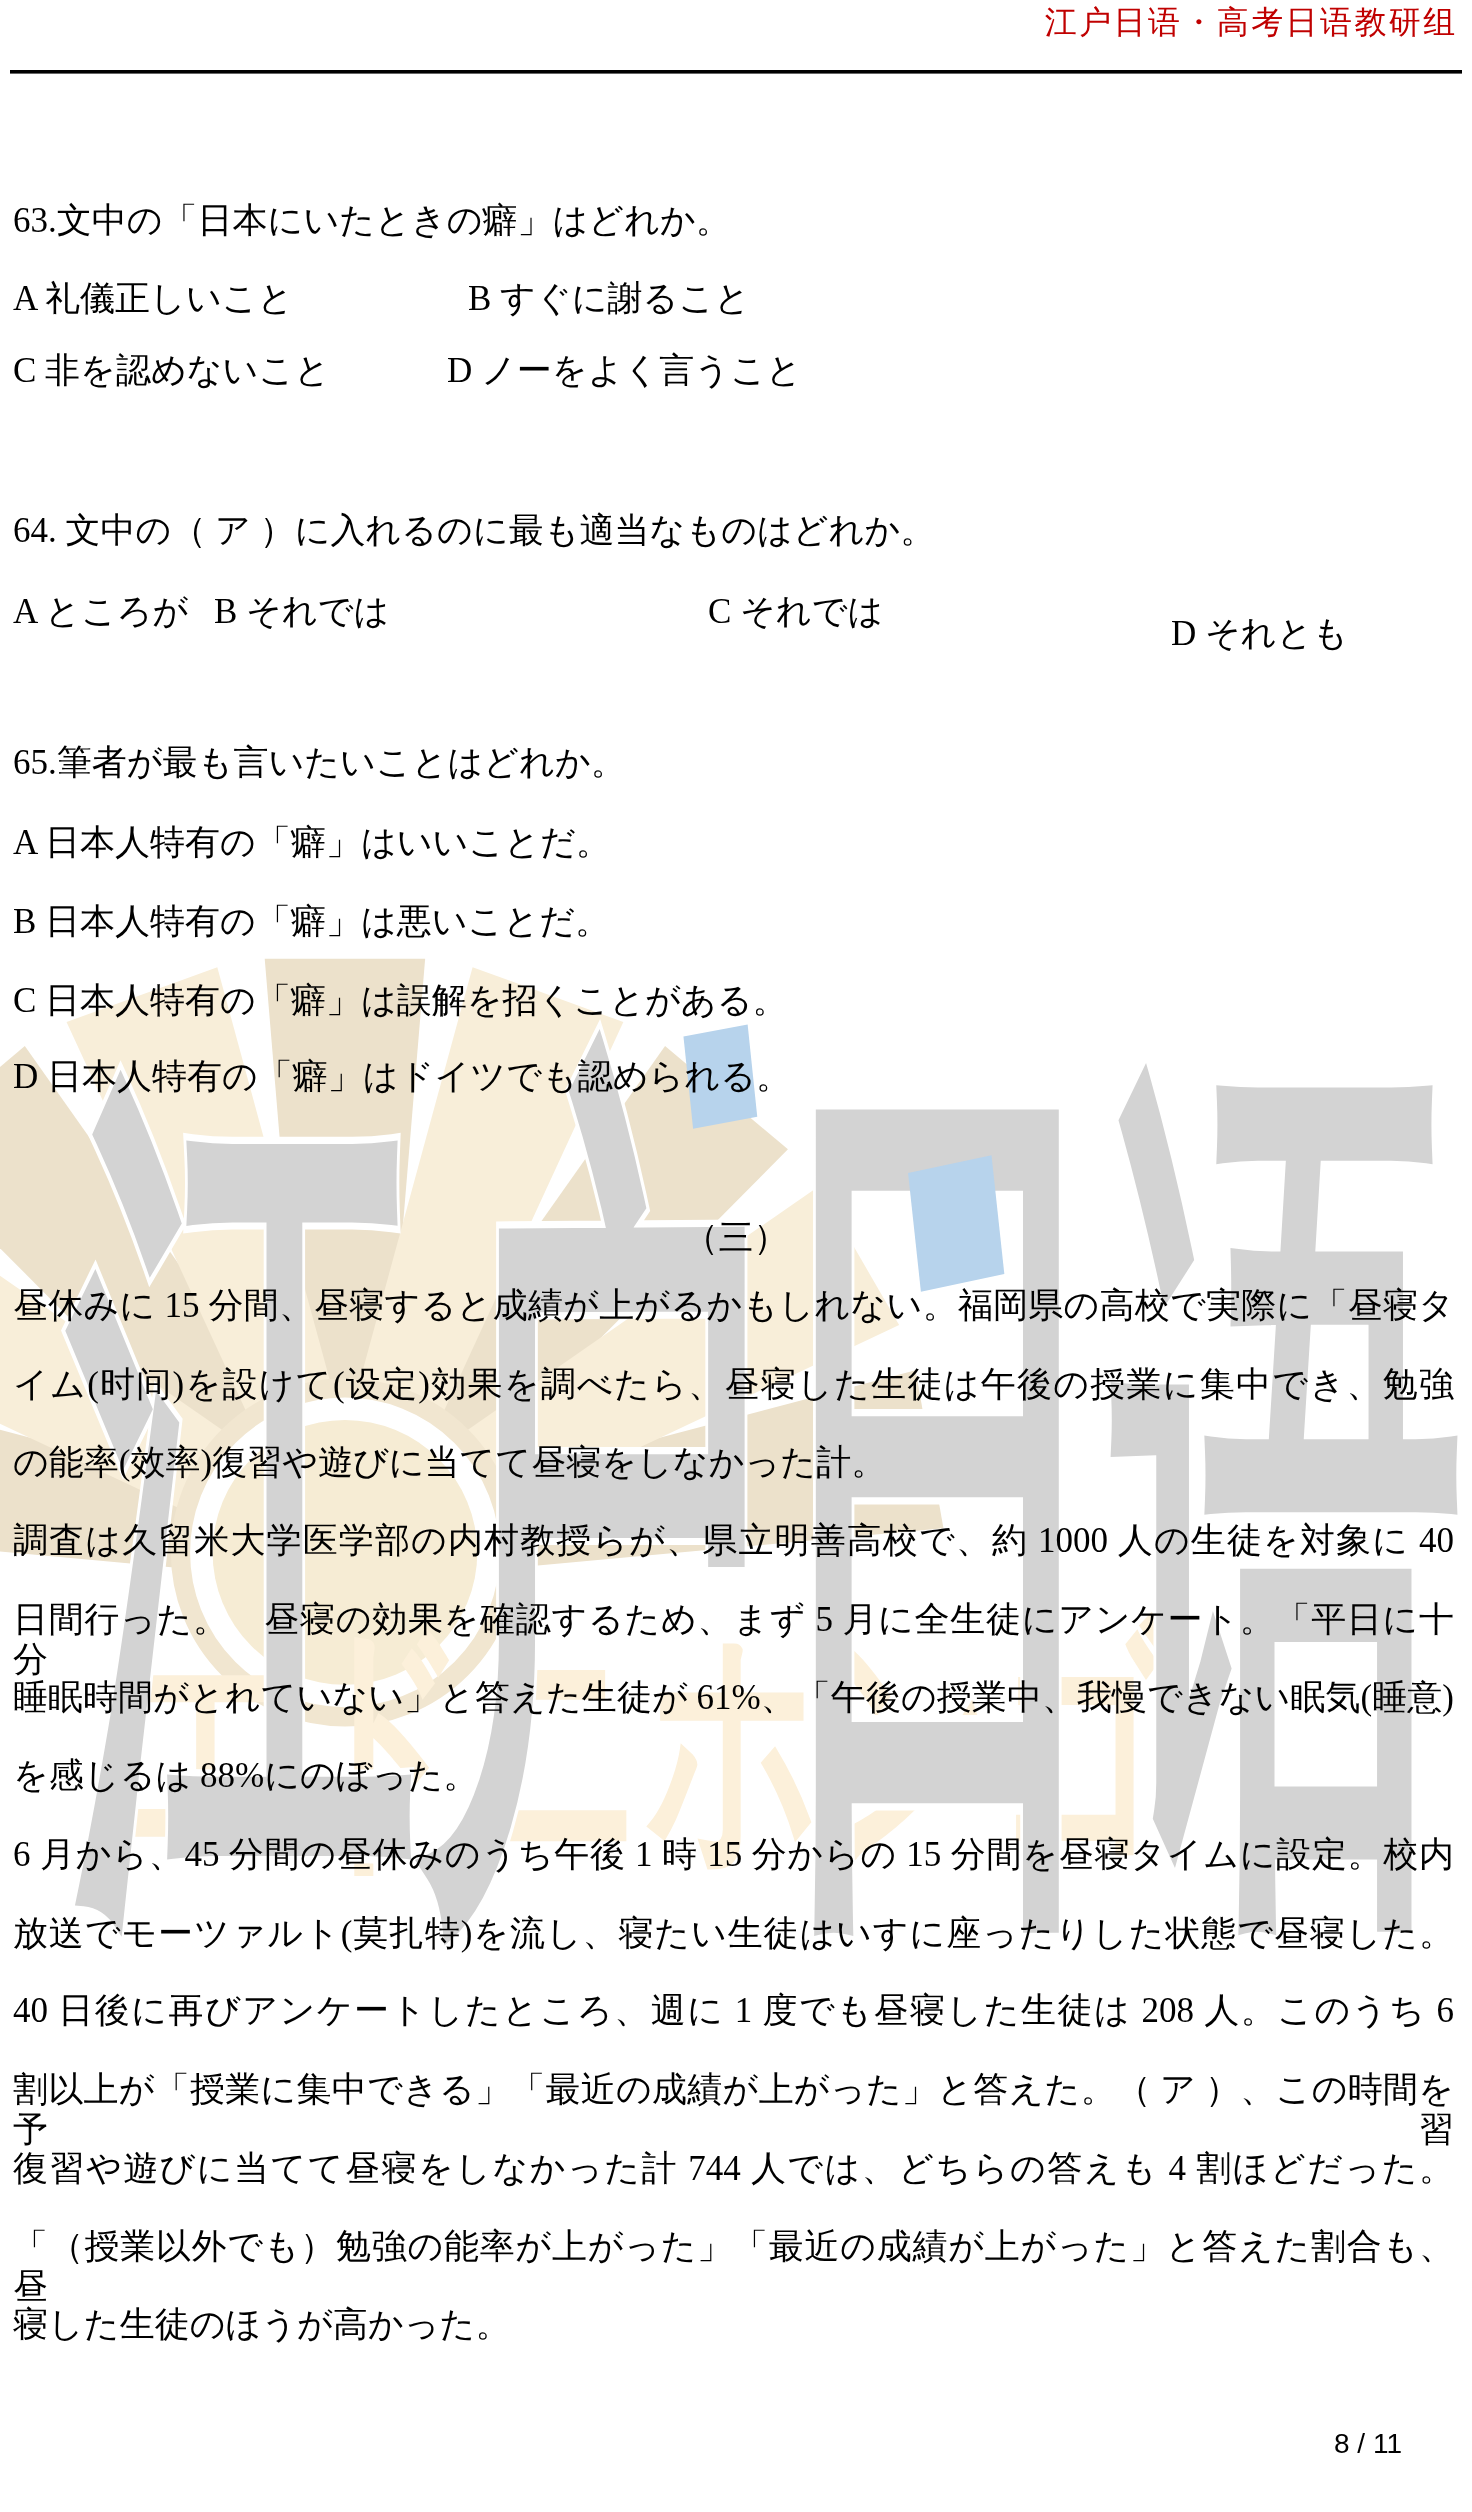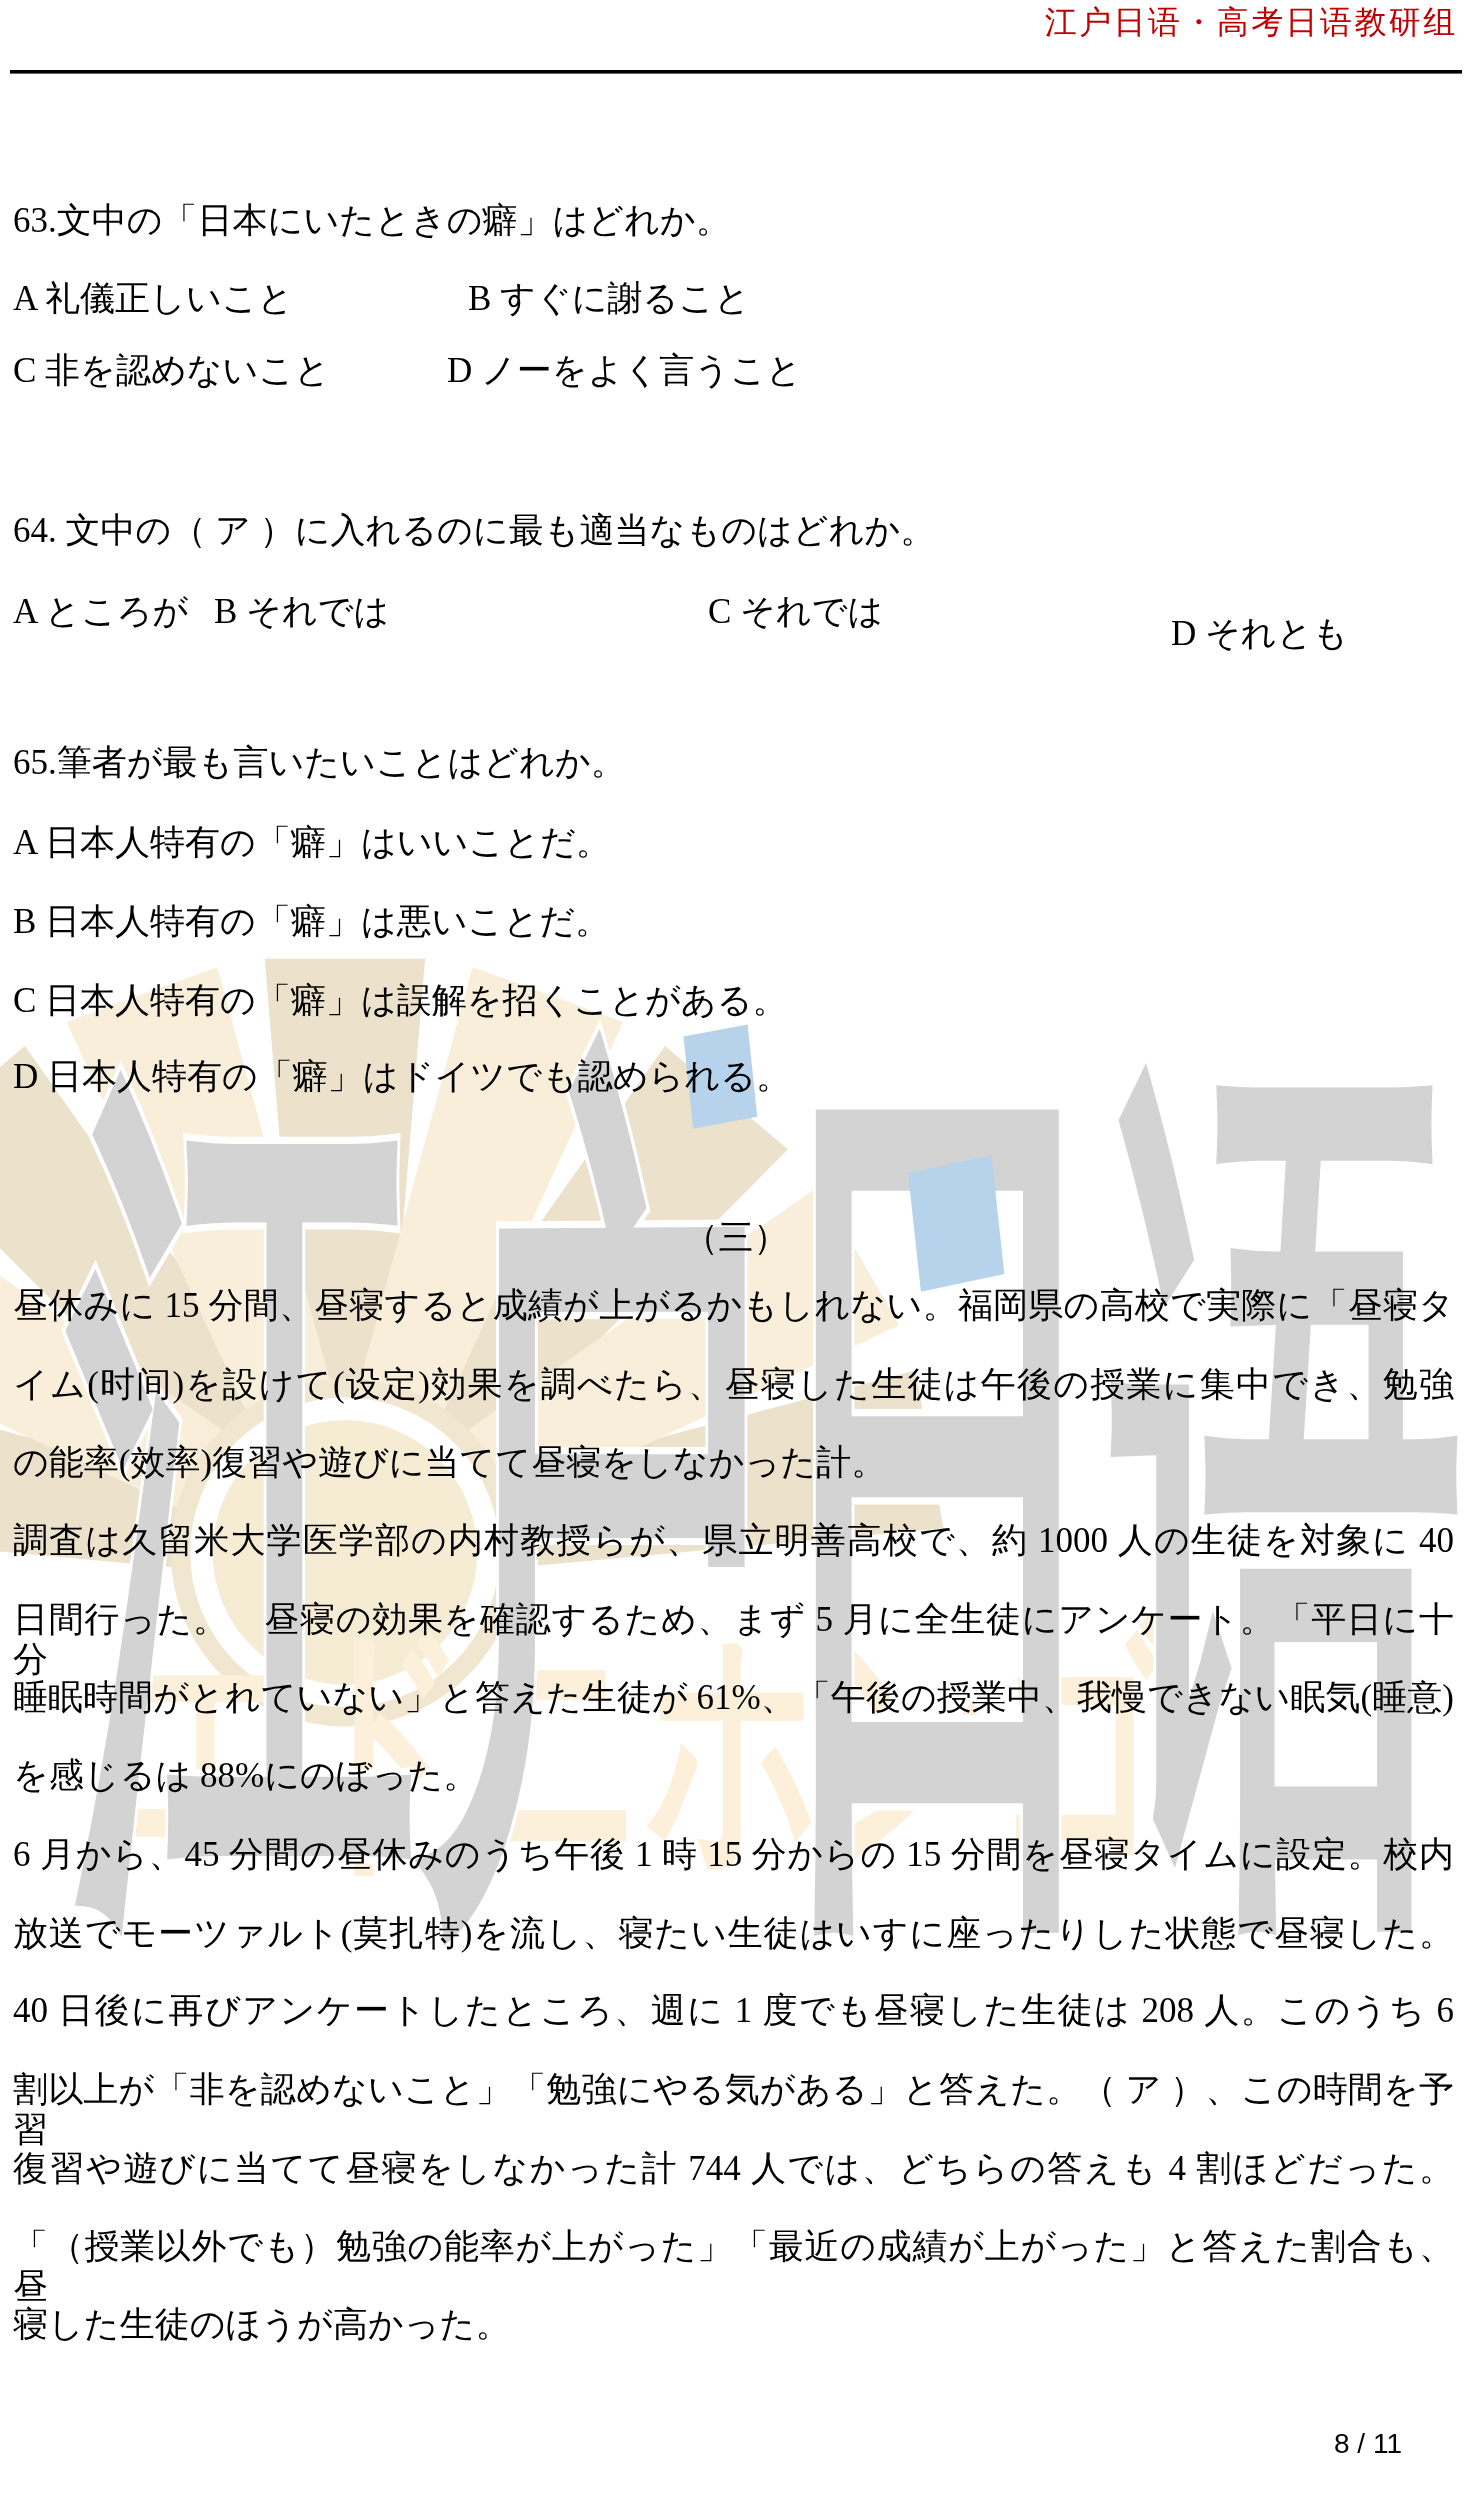--- a/index.html
+++ b/index.html
@@ -110,21 +110,21 @@
     <div class="pline" style="top:1286px;">昼休みに 15 分間、昼寝すると成績が上がるかもしれない。福岡県の高校で実際に「昼寝タ</div>
     <div class="pline" style="top:1365px;">イム(时间)を設けて(设定)効果を調べたら、昼寝した生徒は午後の授業に集中でき、勉強</div>
     <div class="pline short" style="top:1443px;">の能率(效率)復習や遊びに当てて昼寝をしなかった計。</div>
     <div class="pline" style="top:1521px;">調査は久留米大学医学部の内村教授らが、県立明善高校で、約 1000 人の生徒を対象に 40</div>
     <div class="pline" style="top:1600px;">日間行った。　昼寝の効果を確認するため、まず 5 月に全生徒にアンケート。「平日に十分</div>
     <div class="pline" style="top:1678px;">睡眠時間がとれていない」と答えた生徒が 61%、「午後の授業中、我慢できない眠気(睡意)</div>
     <div class="pline short" style="top:1756px;">を感じるは 88%にのぼった。</div>
     <div class="pline" style="top:1835px;">6 月から、45 分間の昼休みのうち午後 1 時 15 分からの 15 分間を昼寝タイムに設定。校内</div>
     <div class="pline" style="top:1914px;">放送でモーツァルト(莫扎特)を流し、寝たい生徒はいすに座ったりした状態で昼寝した。</div>
     <div class="pline" style="top:1991px;">40 日後に再びアンケートしたところ、週に 1 度でも昼寝した生徒は 208 人。このうち 6</div>
-    <div class="pline" style="top:2070px;">割以上が「非を認めないこと」「勉強にやる気がある」と答えた。（ ア ）、この時間を予習</div>
+    <div class="pline" style="top:2070px;">割以上が「授業に集中できる」「最近の成績が上がった」と答えた。（ ア ）、この時間を予習</div>
     <div class="pline" style="top:2149px;">復習や遊びに当てて昼寝をしなかった計 744 人では、どちらの答えも 4 割ほどだった。</div>
     <div class="pline" style="top:2227px;">「（授業以外でも）勉強の能率が上がった」「最近の成績が上がった」と答えた割合も、昼</div>
     <div class="pline short" style="top:2305px;">寝した生徒のほうが高かった。</div>
 
     <div class="pagenum">8 / 11</div>
 
   </div>
 </div>
 
 

